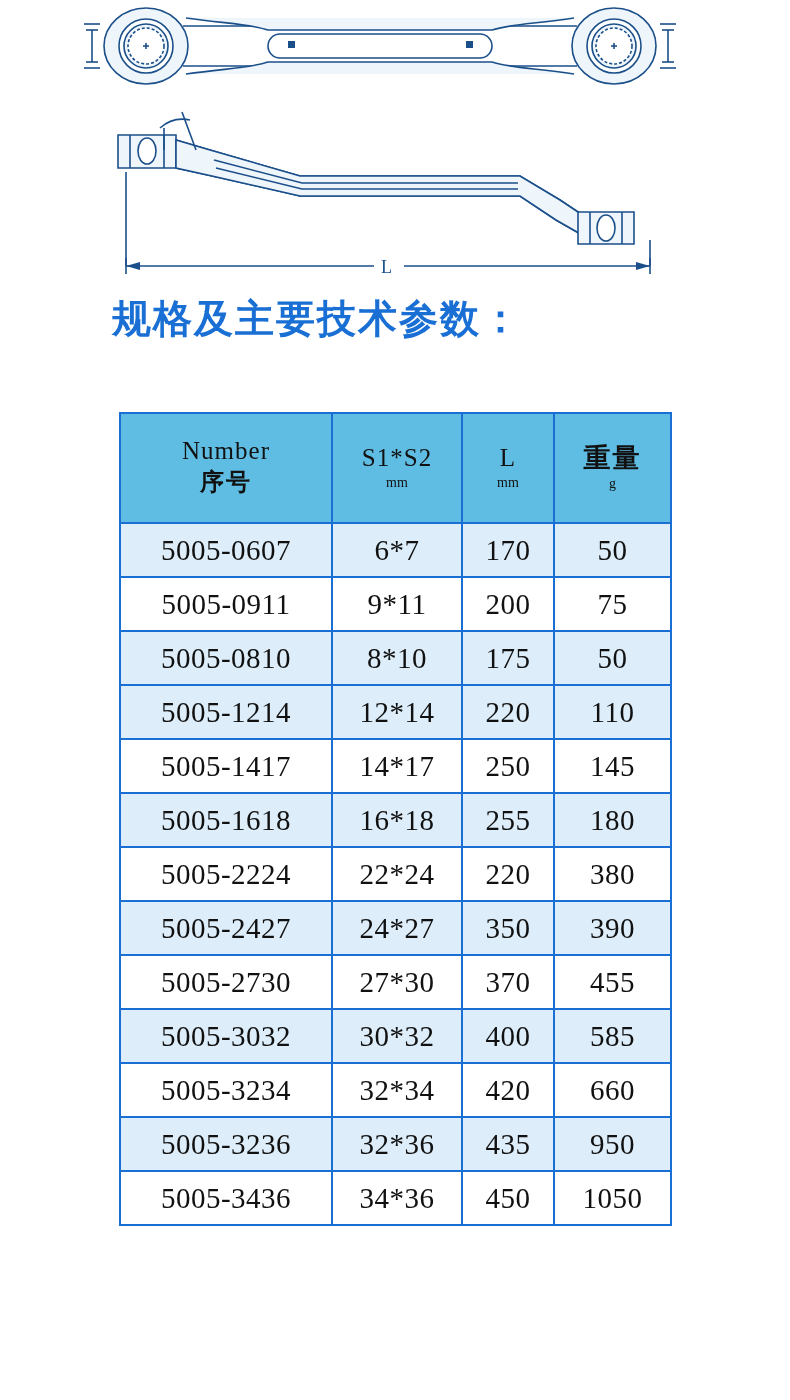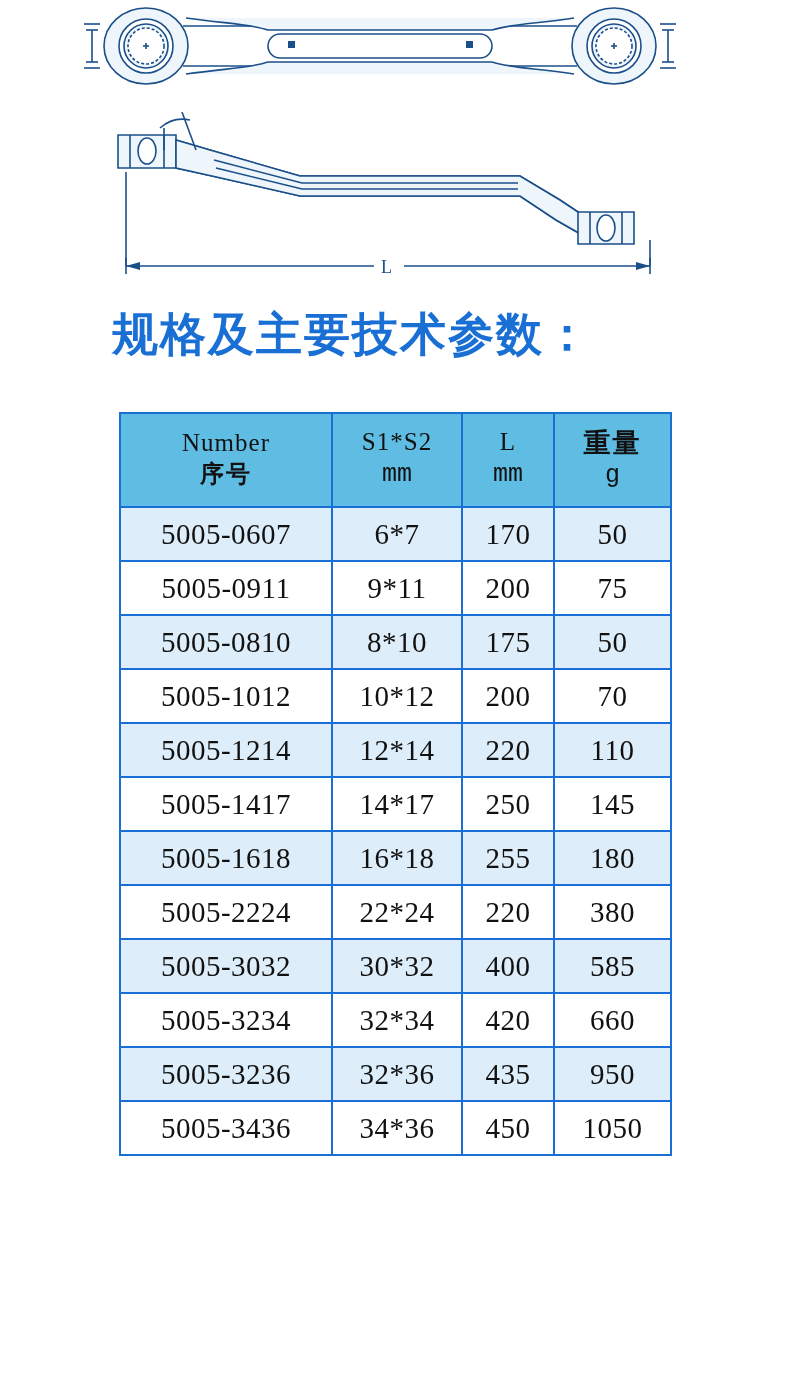--- a/index.html
+++ b/index.html
@@ -24,24 +24,24 @@
     position: absolute;
     left: 0;
     top: 0;
     width: 790px;
     height: 290px;
   }
   
   .heading {
     position: absolute;
     left: 112px;
-    top: 304px;
+    top: 292px;
     font-family: "DejaVu Sans", sans-serif;
     font-weight: bold;
-    font-size: 46px;
+    font-size: 39px;
     letter-spacing: 2px;
     color: #1a6fd4;
     white-space: nowrap;
   }
   
   .table-wrap {
     position: absolute;
     left: 119px;
     top: 412px;
     width: 551px;
@@ -53,41 +53,40 @@
   }
   table.spec th, table.spec td {
     border: 2px solid #1a6fd4;
     text-align: center;
     font-family: "Liberation Serif", serif;
     color: #111111;
   }
   table.spec thead th {
     background: #5fbde3;
     height: 92px;
-    padding: 0;
+    padding: 8px;
     font-weight: normal;
   }
   .th-main {
     display: block;
     font-size: 25px;
     letter-spacing: 1px;
     line-height: 1.15;
   }
   .th-main.cjk {
     font-family: "DejaVu Sans", sans-serif;
     font-weight: bold;
     font-size: 27px;
     letter-spacing: 2px;
   }
   .th-sub {
     display: block;
-    font-size: 25px;
+    font-size: 14px;
     line-height: 1.3;
     margin-top: 2px;
-    font-family: Liberation Mono, monospace;
   }
   .th-sub.cjk {
     font-family: Liberation Mono, monospace;
     font-weight: bold;
     font-size: 24px;
     letter-spacing: 2px;
   }
   table.spec tbody td {
     height: 52px;
     font-size: 29px;
@@ -234,26 +233,20 @@
             <td>9*11</td>
             <td>200</td>
             <td>75</td>
           </tr>
           <tr class="alt">
             <td>5005-0810</td>
             <td>8*10</td>
             <td>175</td>
             <td>50</td>
           </tr>
-          <tr>
-            <td>5005-1012</td>
-            <td>10*12</td>
-            <td>200</td>
-            <td>70</td>
-          </tr>
           <tr class="alt">
             <td>5005-1214</td>
             <td>12*14</td>
             <td>220</td>
             <td>110</td>
           </tr>
           <tr>
             <td>5005-1417</td>
             <td>14*17</td>
             <td>250</td>
@@ -265,20 +258,32 @@
             <td>255</td>
             <td>180</td>
           </tr>
           <tr>
             <td>5005-2224</td>
             <td>22*24</td>
             <td>220</td>
             <td>380</td>
           </tr>
           <tr class="alt">
+            <td>5005-2427</td>
+            <td>24*27</td>
+            <td>350</td>
+            <td>390</td>
+          </tr>
+          <tr>
+            <td>5005-2730</td>
+            <td>27*30</td>
+            <td>370</td>
+            <td>455</td>
+          </tr>
+          <tr class="alt">
             <td>5005-3032</td>
             <td>30*32</td>
             <td>400</td>
             <td>585</td>
           </tr>
           <tr>
             <td>5005-3234</td>
             <td>32*34</td>
             <td>420</td>
             <td>660</td>

